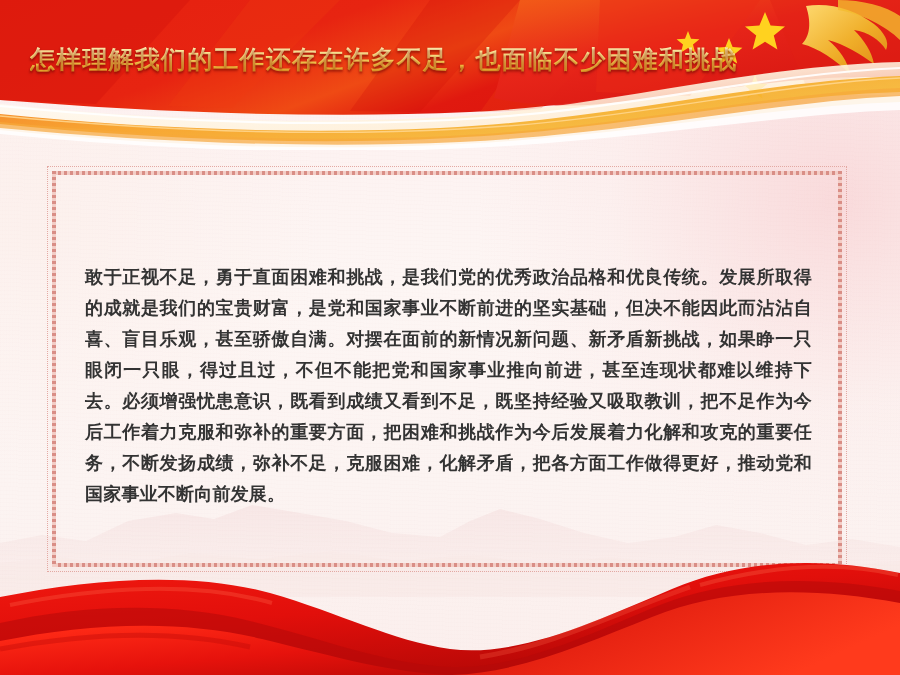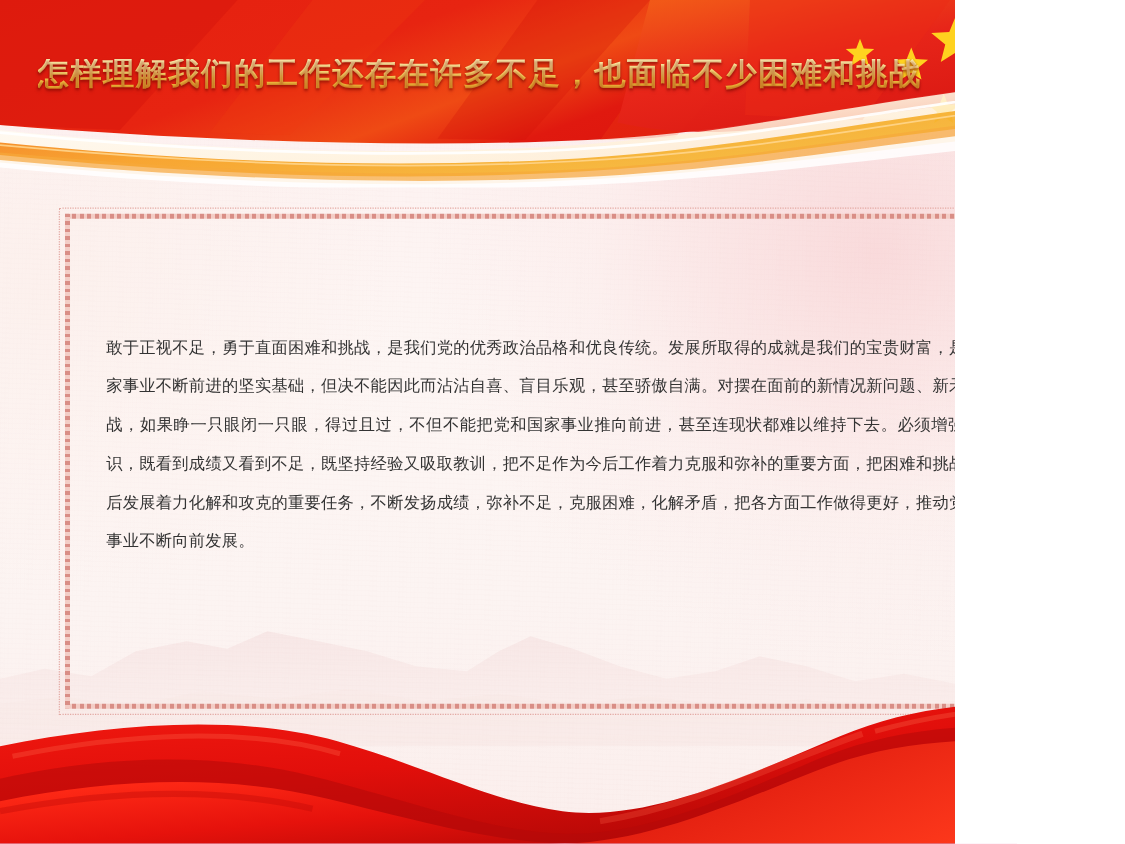--- a/index.html
+++ b/index.html
@@ -6,21 +6,21 @@
     margin: 0;
     padding: 0;
     background: #ffffff;
   }
   body {
     font-family: "Liberation Sans", "DejaVu Sans", sans-serif;
   }
 
   .poster {
     position: relative;
-    width: 764px;
+    width: 900px;
     height: 675px;
     overflow: hidden;
     background: #ec4899;
   }
 
   
   .paper-bg {
     position: absolute;
     inset: 0;
     background:
@@ -115,26 +115,27 @@
   .frame-inner::before { left: -4px; }
   .frame-inner::after  { right: -4px; }
 
   
   .article {
     position: absolute;
     left: 85px;
     top: 262px;
     width: 727px;
     font-family: "Liberation Sans", "DejaVu Sans", sans-serif;
-    font-size: 13px;
+    font-size: 18px;
     line-height: 31px;
     color: #333333;
     text-align: justify;
     text-justify: inter-character;
     letter-spacing: .2px;
+    font-weight: bold;
   }
 
   
   .footer-waves {
     position: absolute;
     left: 0; bottom: 0;
     width: 900px; height: 130px;
     overflow: hidden;
   }
   .footer-waves svg { display: block; }

